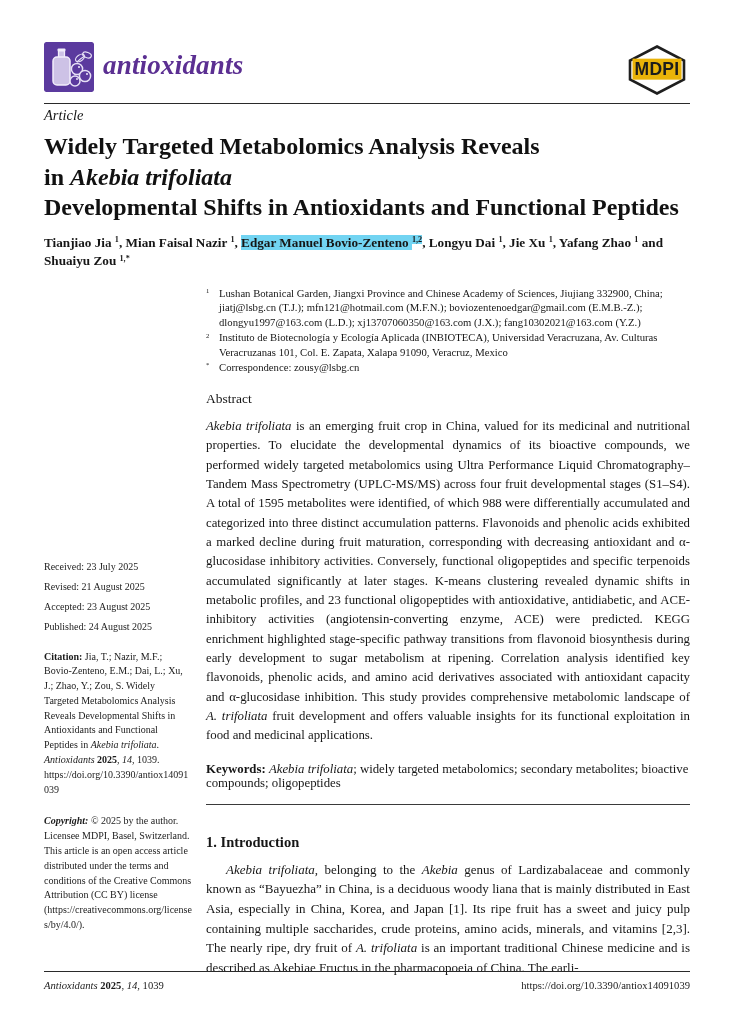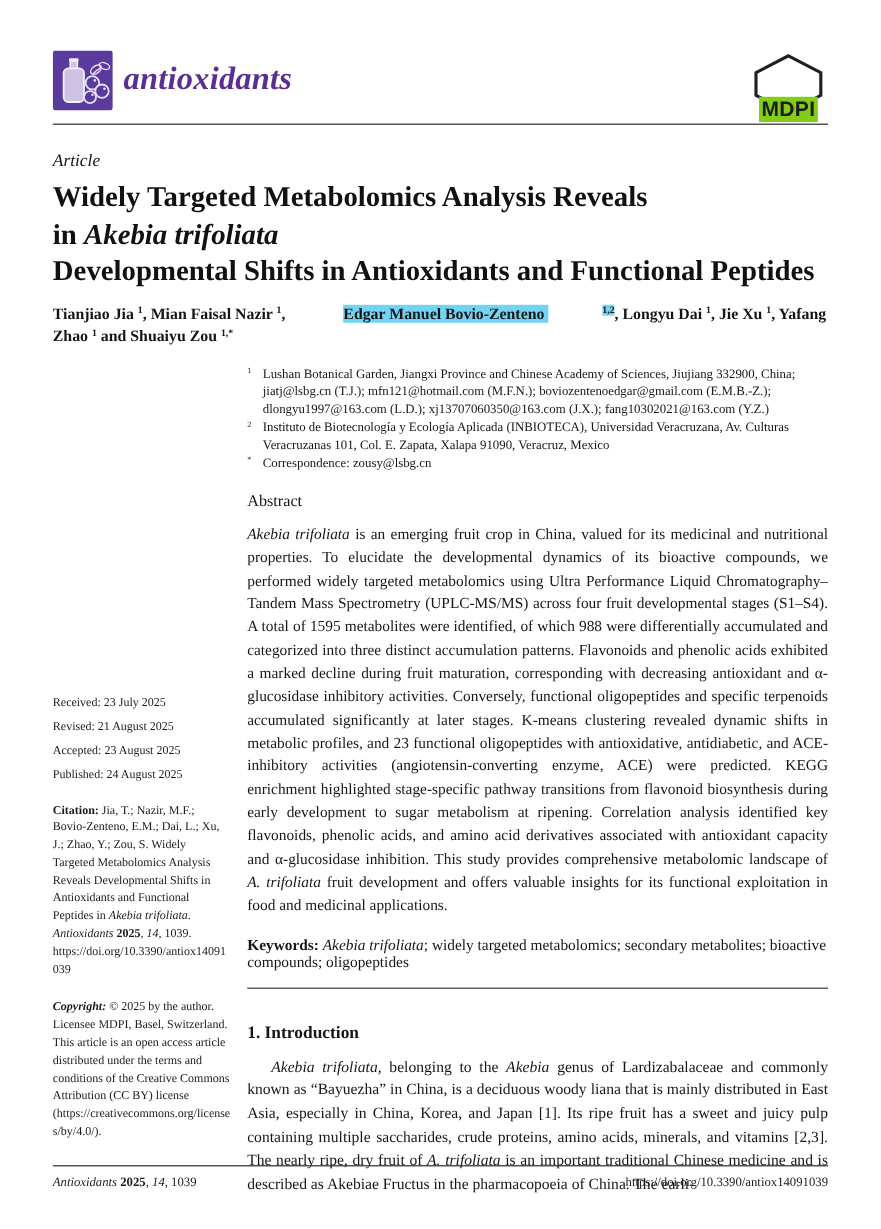--- a/index.html
+++ b/index.html
@@ -20,27 +20,27 @@
   .wordmark{
     font-family:"Liberation Serif",serif;
     font-style:italic;font-weight:bold;
     font-size:27px;color:#5b2f92;letter-spacing:0.2px;
     position:relative;top:-2px;
   }
   .mdpi{position:relative;width:66px;height:52px;margin-top:2px;}
   .mdpi svg{position:absolute;left:0;top:0;}
   .mdpi-text{
     position:absolute;left:50%;top:50%;transform:translate(-50%,-54%);
-    background:#84cc16;padding:0 2px;
+    background:#eab308;padding:0 2px;
     font-family:"Liberation Sans",sans-serif;
-    font-weight:bold;font-size:17.5px;letter-spacing:0.3px;color:#1c1c1c;margin-top:22px;
+    font-weight:bold;font-size:17.5px;letter-spacing:0.3px;color:#1c1c1c;
   }
   .header-rule{border:none;border-top:1.3px solid #2a2a2a;margin:7px 0 0 0;}
 
-  .article-label{font-style:italic;font-size:14.5px;margin-top:22px;}
+  .article-label{font-style:italic;font-size:14.5px;margin-top:3px;}
   .title{font-weight:bold;font-size:24px;line-height:30.5px;margin-top:7px;color:#111;}
   .authors{font-weight:bold;font-size:13.2px;line-height:18.5px;margin-top:11px;}
 
   
   .columns{display:flex;margin-top:15px;}
   .sidebar{width:148px;flex:none;padding-top:271px;font-size:10px;color:#1b1b1b;}
   .main{flex:1;margin-left:14px;min-width:0;}
 
   .meta-line{line-height:20px;}
   .citation,.copyright{line-height:14.8px;overflow-wrap:break-word;word-break:break-word;}
@@ -60,21 +60,21 @@
   .intro-body{font-size:13px;line-height:19.6px;text-align:justify;text-indent:20px;margin-top:9px;}
 
   .footer{
     position:absolute;left:44px;right:44px;top:971px;
     border-top:1.2px solid #2a2a2a;padding-top:8px;
     display:flex;justify-content:space-between;
     font-size:10.6px;color:#1b1b1b;
   }
 
   .sup{font-size:0.62em;position:relative;top:-0.55em;line-height:0;}
-  .hl{background:#72d4f2;margin-left:45px;}
+  .hl{background:#72d4f2;}
 </style>
 </head>
 <body>
 
 <div class="page">
   <div class="content">
 
     <div class="header">
       <div class="brand">
         <svg class="logo-square" viewBox="0 0 50 50">

